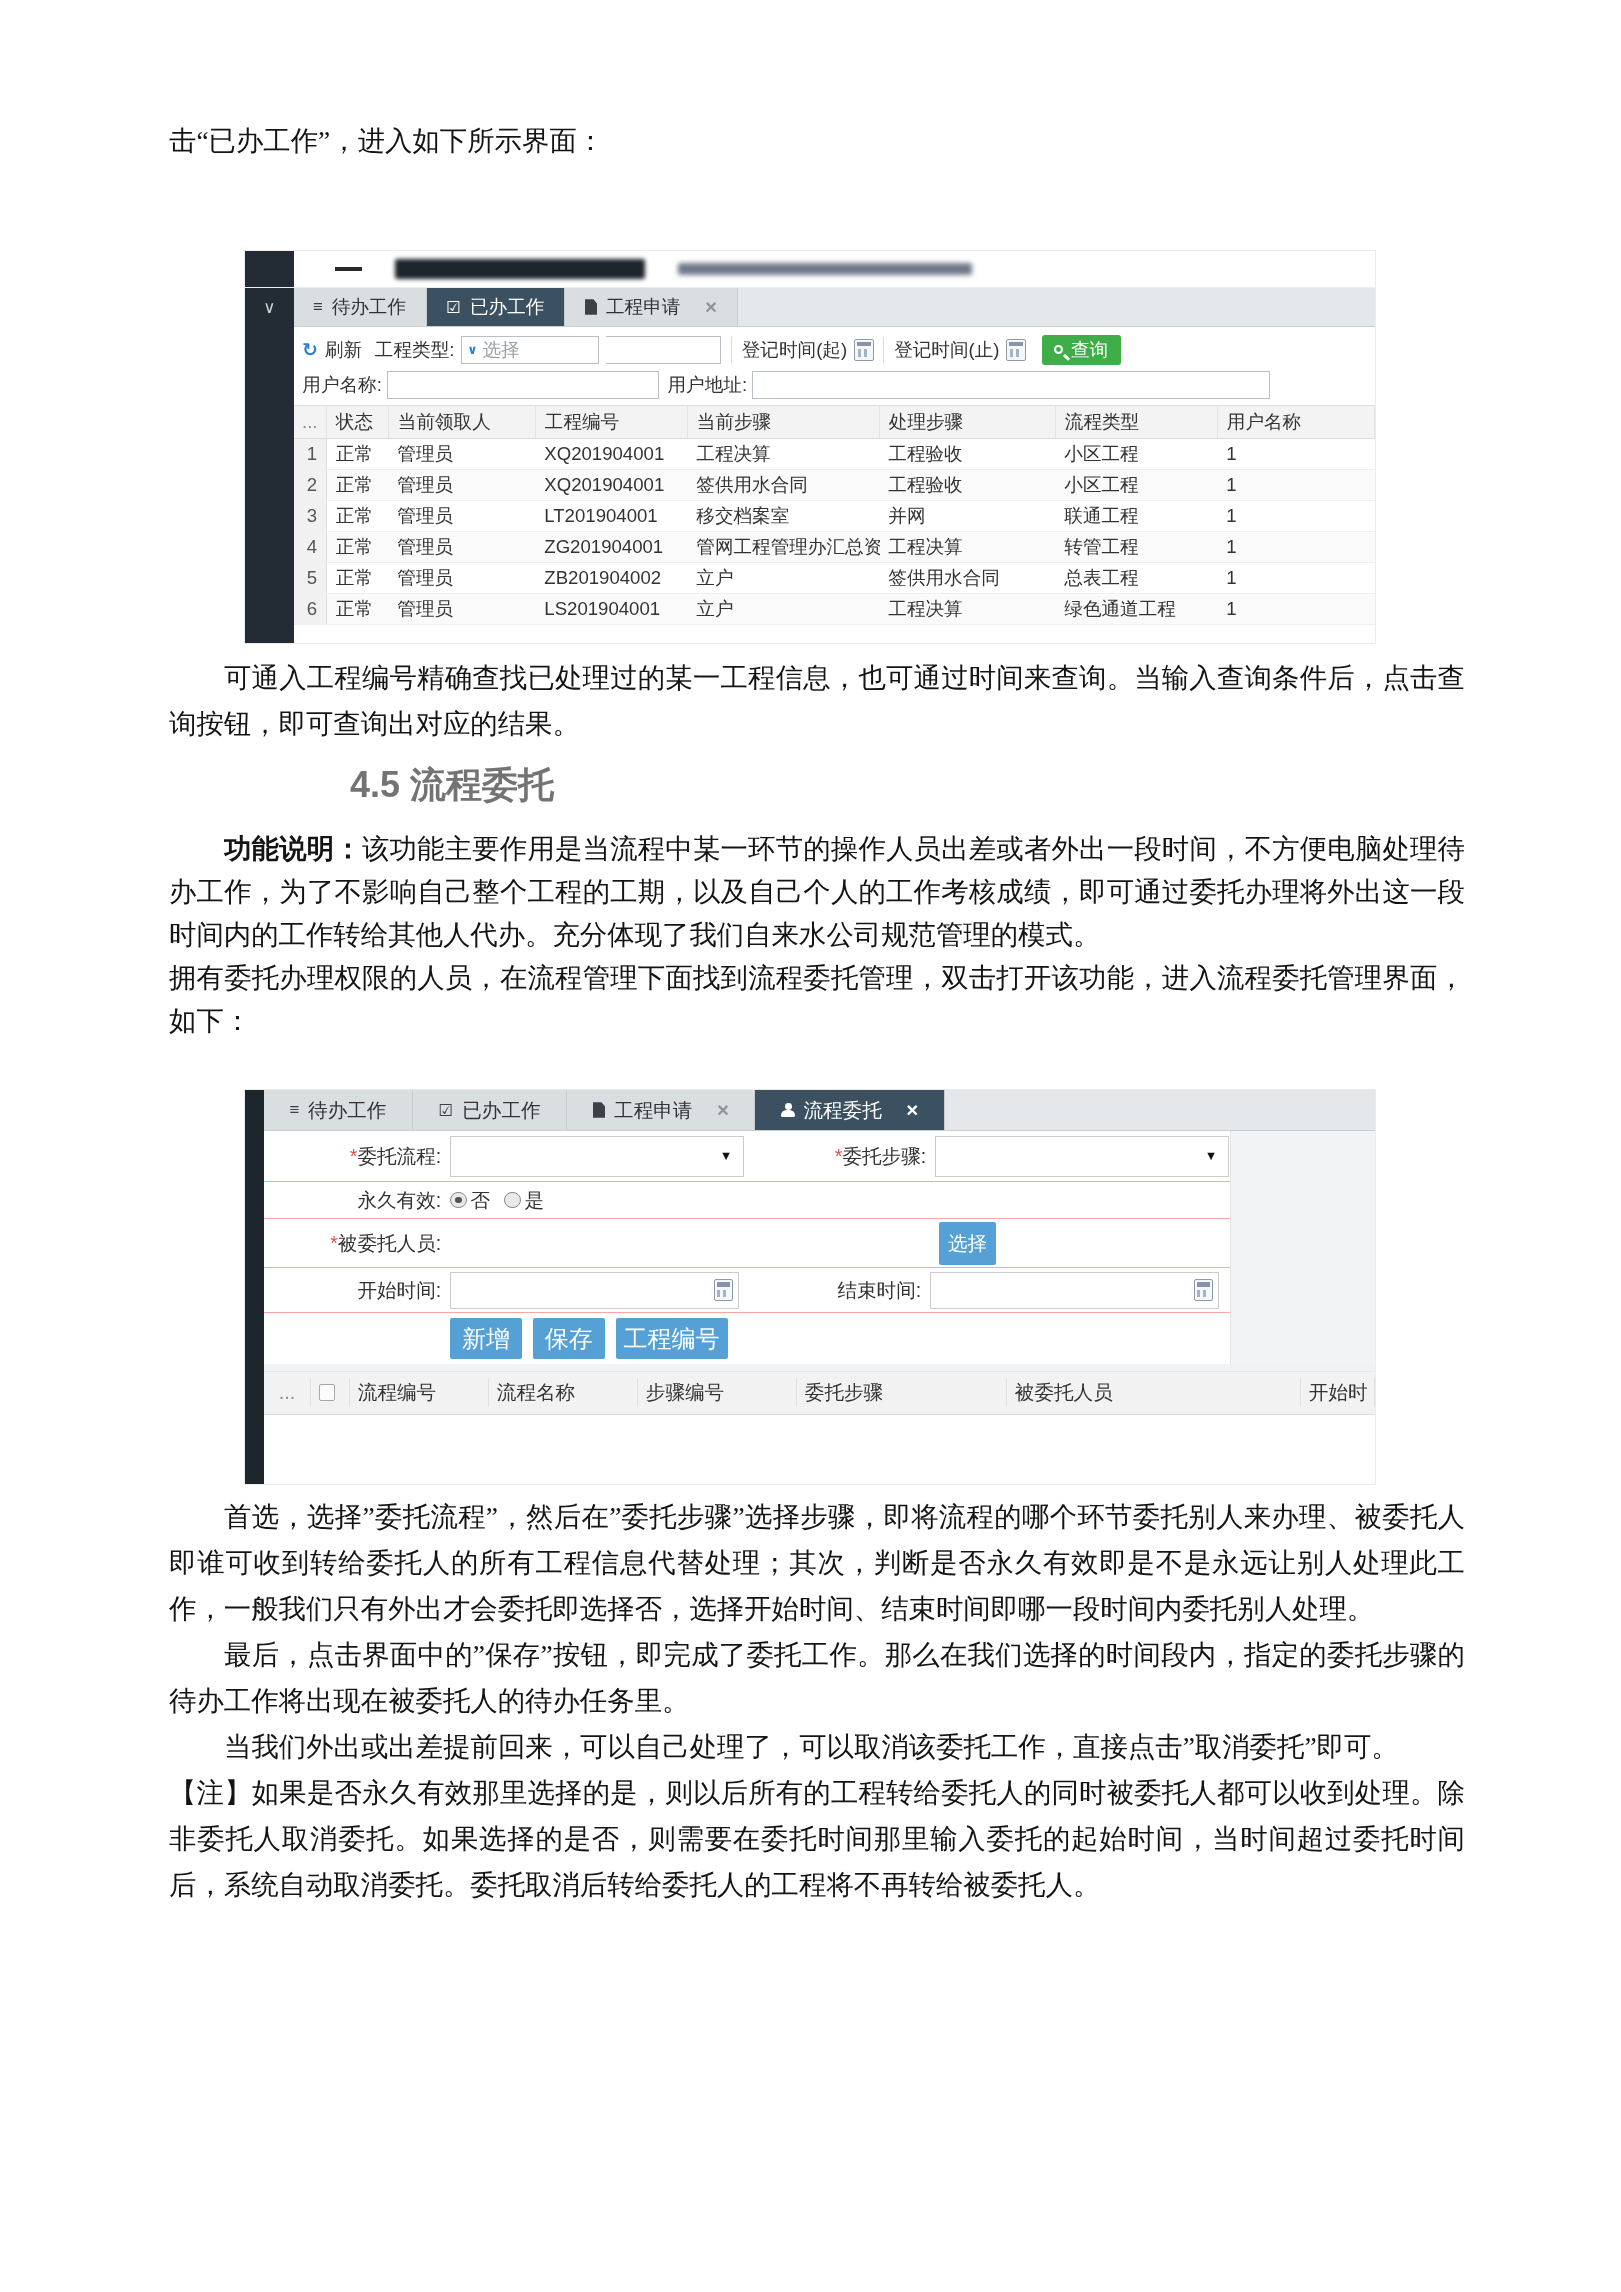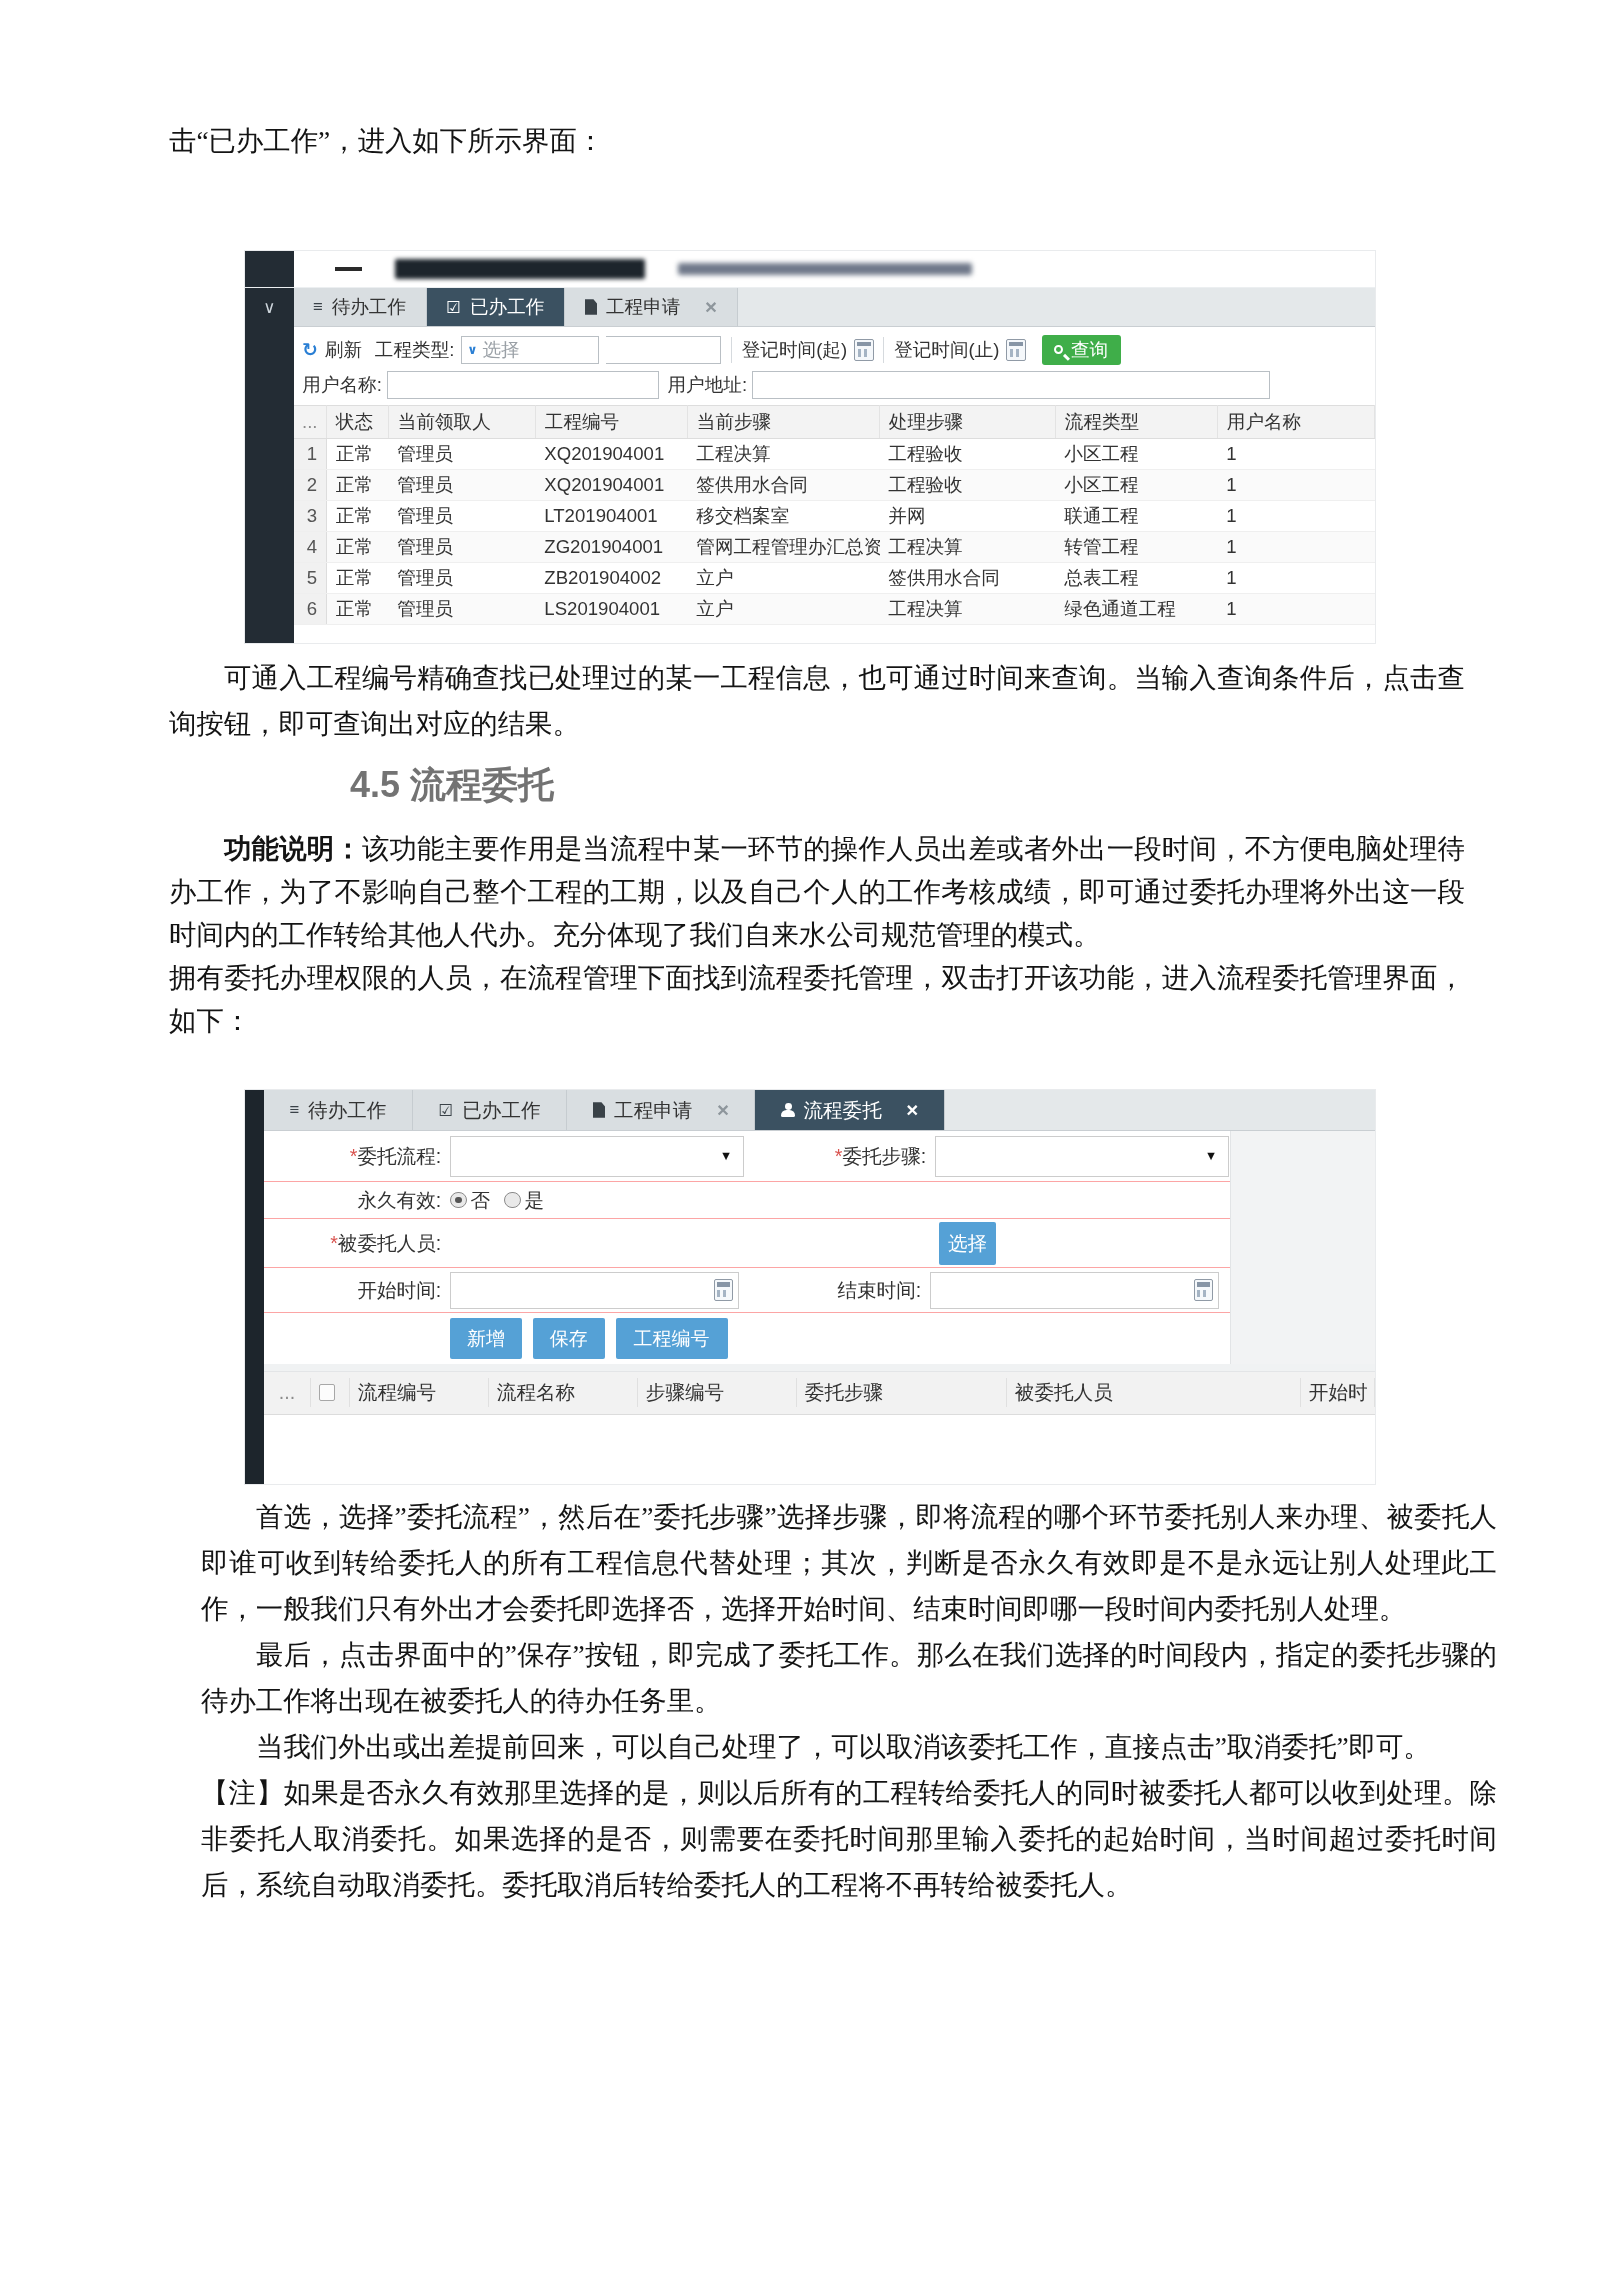--- a/index.html
+++ b/index.html
@@ -76,21 +76,21 @@
   .flabel { width:186px; text-align:right; padding-right:8.8px; color:#333; flex:none; white-space:nowrap; }
   .flabel2 { width:191px; text-align:right; padding-right:8.8px; color:#333; flex:none; white-space:nowrap; }
   .req { color:#d9534f; }
   .sel { width:294px; height:41px; background:#fff; border:1px solid #ccc; display:flex; align-items:center; justify-content:flex-end; padding-right:10.8px; flex:none; }
   .sel .arrow { font-size:12.7px; color:#111; }
   .radio { width:16.7px; height:16.7px; border-radius:50%; border:1px solid #8a8a8a; background:#e9e9e9; display:inline-block; position:relative; margin-right:3.9px; vertical-align:-2.9px; }
   .radio.on::after { content:""; position:absolute; inset:3.9px; border-radius:50%; background:#555; }
   .rlabel { margin-right:13.7px; }
   .choose-btn { width:57px; height:43px; background:#55a1d6; color:#fff; display:flex; align-items:center; justify-content:center; border-radius:2px; font-size:19.6px; }
   .dinput { width:289px; height:37px; background:#fff; border:1px solid #ccc; display:flex; align-items:center; justify-content:flex-end; padding-right:4.9px; flex:none; }
-  .btn-blue { height:41px; background:#55a1d6; color:#fff; display:flex; align-items:center; justify-content:center; border-radius:2px; font-size:19px; margin-right:10.8px; }
+  .btn-blue { height:41px; background:#55a1d6; color:#fff; display:flex; align-items:center; justify-content:center; border-radius:2px; font-size:24px; margin-right:10.8px; }
   .s2-gap { height:7.8px; background:#f0f2f3; border-bottom:1px solid #e3e5e7; }
   .s2-thead { display:flex; height:43px; background:#f2f2f2; border-bottom:1px solid #dcdcdc; align-items:center; font-size:19.6px; color:#333; }
   .s2-th { padding:0 7.8px; border-right:1px solid #e0e0e0; height:29px; display:flex; align-items:center; overflow:hidden; white-space:nowrap; }
   .s2-th.dots { color:#8b8b8b; justify-content:center; padding:0; }
   .cb { width:16.7px; height:16.7px; border:1px solid #a7a7a7; background:#fcfcfc; border-radius:2px; }
   .s2-body { flex:1; background:#fff; }
 </style>
 </head>
 <body>
 
@@ -339,21 +339,21 @@
           <div class="s2-th" style="width: 149px;">流程名称</div>
           <div class="s2-th" style="width: 159px;">步骤编号</div>
           <div class="s2-th" style="width: 210px;">委托步骤</div>
           <div class="s2-th" style="width: 294px;">被委托人员</div>
           <div class="s2-th" style="width: 74px;">开始时</div>
         </div>
       <div class="s2-body"></div>
     </div>
   </div>
 
-  <div class="doc-text" style="top:1494px;margin-left:32px;">
+  <div class="doc-text" style="top:1494px;">
     <p class="ind">首选，选择”委托流程”，然后在”委托步骤”选择步骤，即将流程的哪个环节委托别人来办理、被委托人即谁可收到转给委托人的所有工程信息代替处理；其次，判断是否永久有效即是不是永远让别人处理此工作，一般我们只有外出才会委托即选择否，选择开始时间、结束时间即哪一段时间内委托别人处理。</p>
     <p class="ind">最后，点击界面中的”保存”按钮，即完成了委托工作。那么在我们选择的时间段内，指定的委托步骤的待办工作将出现在被委托人的待办任务里。</p>
     <p class="ind">当我们外出或出差提前回来，可以自己处理了，可以取消该委托工作，直接点击”取消委托”即可。</p>
     <p>【注】如果是否永久有效那里选择的是，则以后所有的工程转给委托人的同时被委托人都可以收到处理。除非委托人取消委托。如果选择的是否，则需要在委托时间那里输入委托的起始时间，当时间超过委托时间后，系统自动取消委托。委托取消后转给委托人的工程将不再转给被委托人。</p>
   </div>
 
 </div>
 
 
 </body></html>

